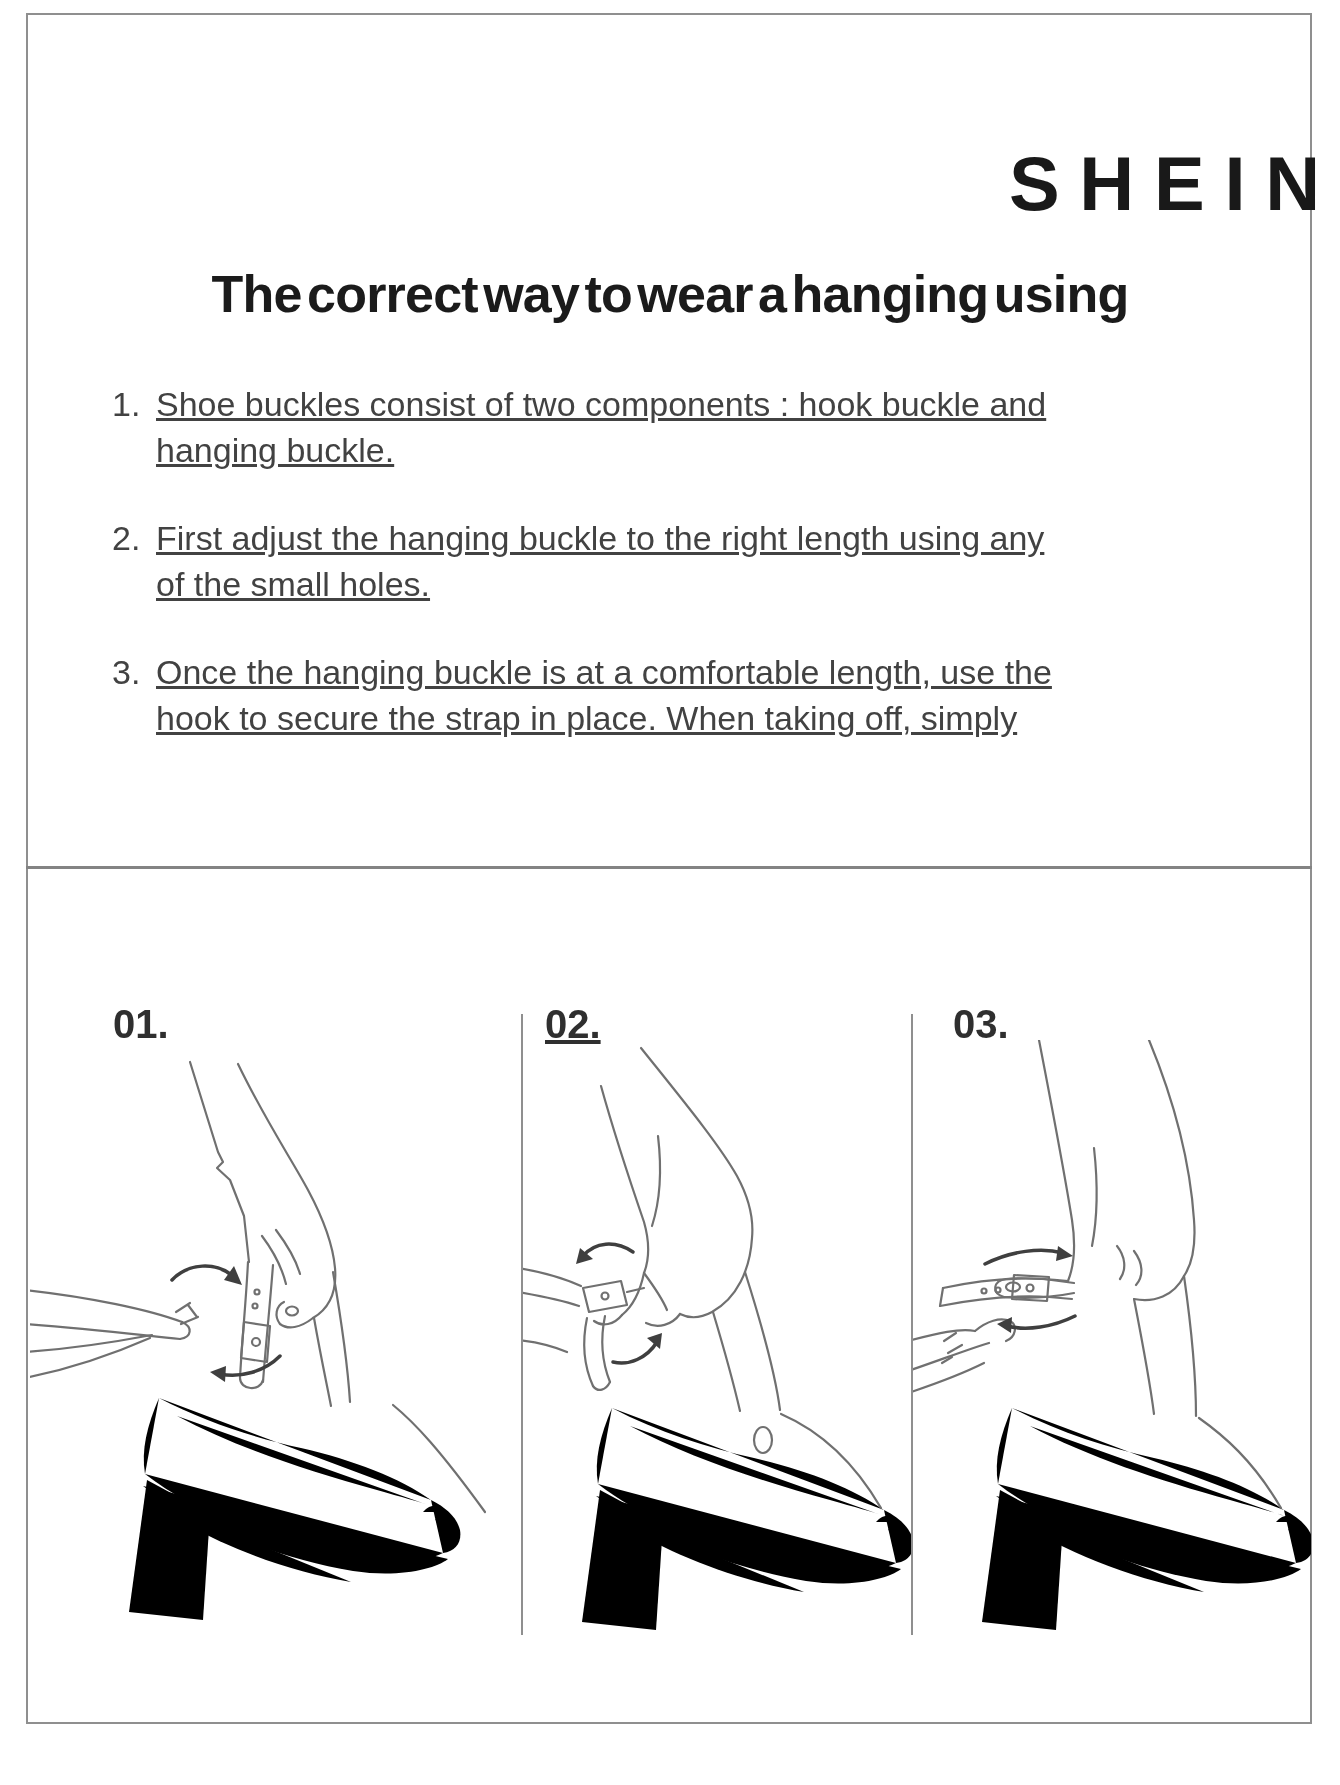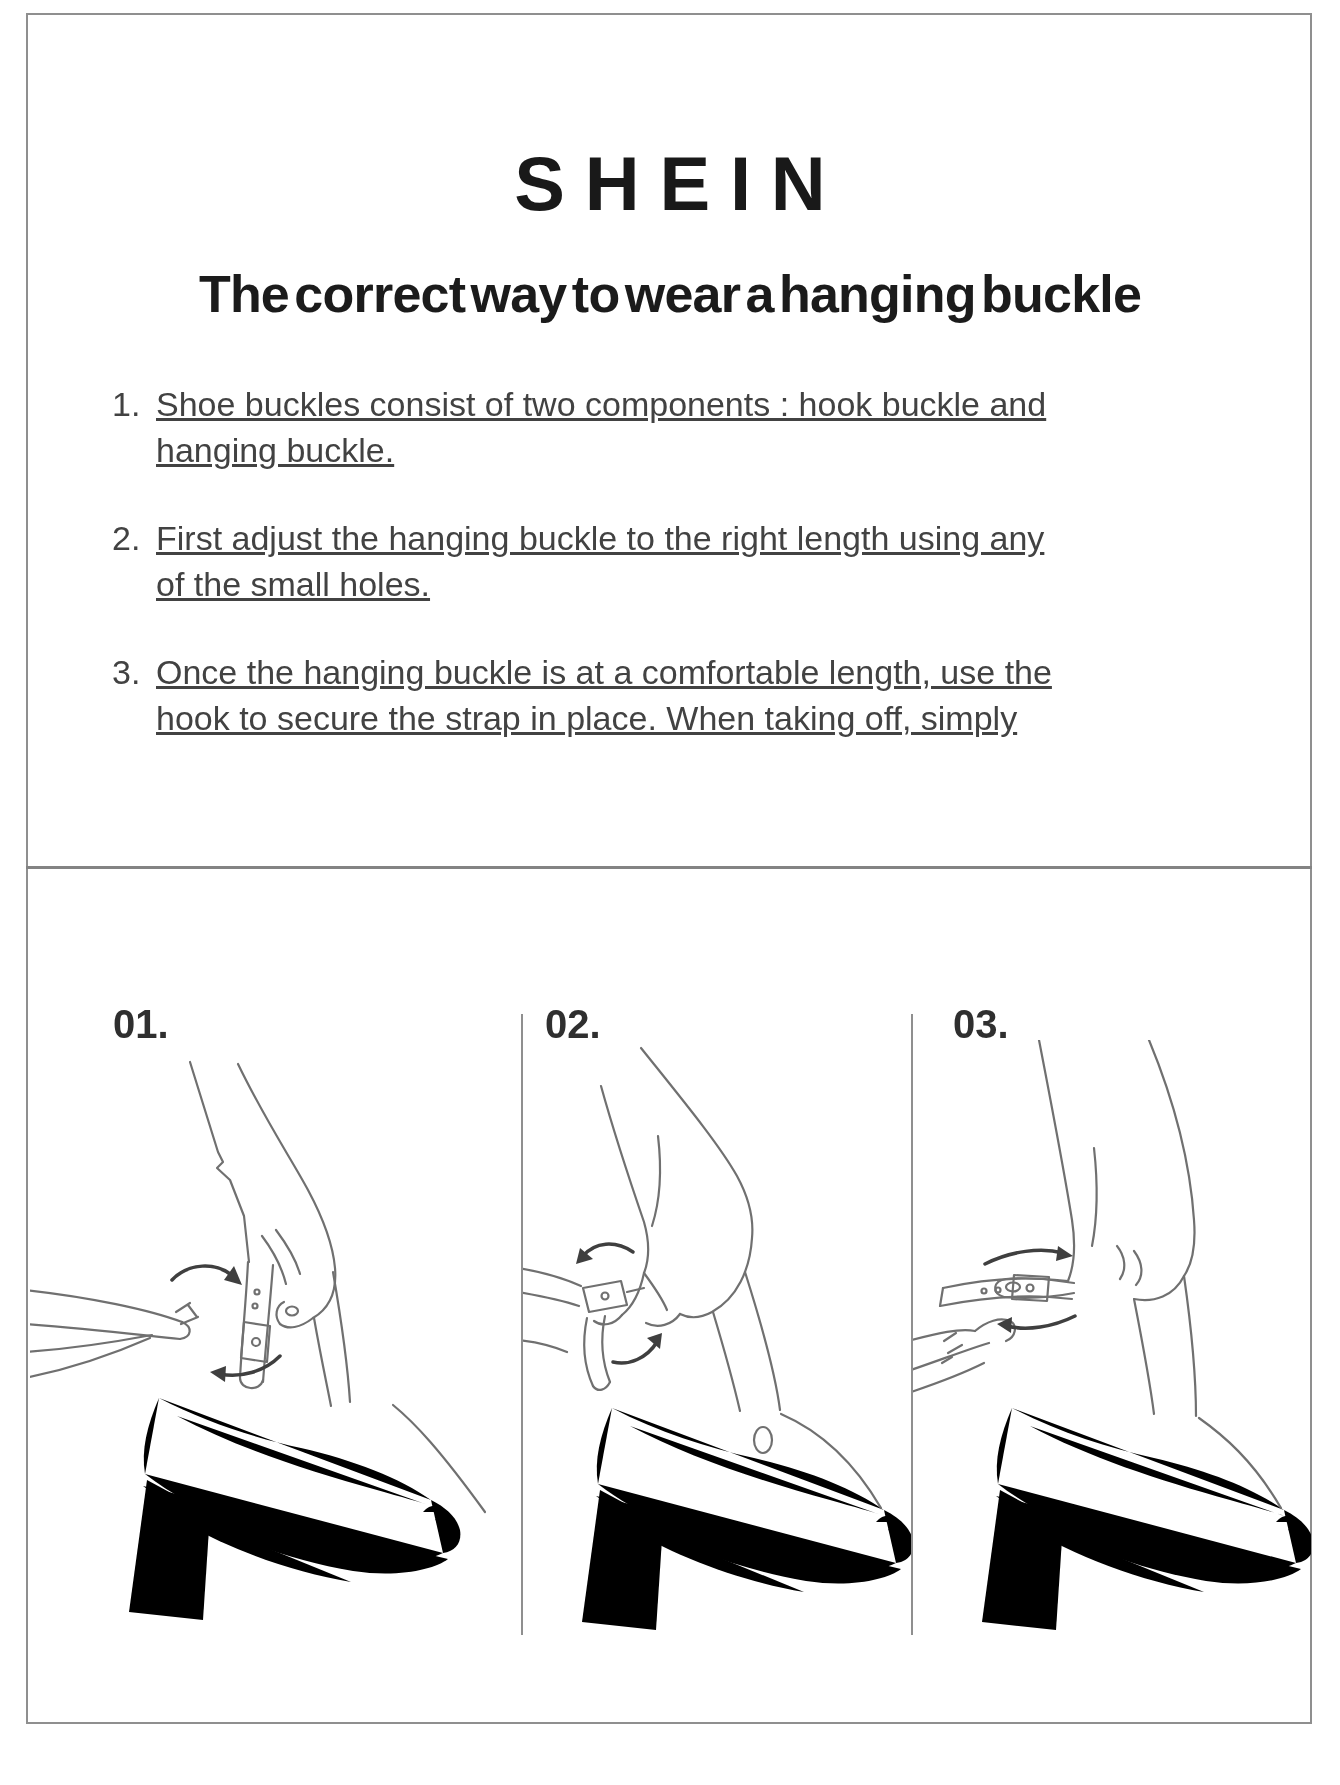--- a/index.html
+++ b/index.html
@@ -2,29 +2,29 @@
 <html><head>
 <meta charset="utf-8">
 <style>
   html,body{margin:0;padding:0;background:#ffffff;}
   body{width:1340px;height:1785px;position:relative;font-family:"Liberation Sans",sans-serif;overflow:hidden;}
   .sheet-border{position:absolute;left:26px;top:13px;width:1282px;height:1707px;border:2px solid #8f8f8f;background:#ffffff;}
   .h-divider{position:absolute;left:26px;top:866px;width:1286px;height:3px;background:#838383;}
   .v-divider{position:absolute;top:1014px;height:621px;width:2px;background:#8f8f8f;}
   .v-divider.d1{left:521px;}
   .v-divider.d2{left:911px;}
-  .brand{position:absolute;left:0;top:146px;width:1340px;text-align:center;font-size:76px;font-weight:700;color:#191919;letter-spacing:.26em;text-indent:.26em;line-height:1;}
+  .brand{position:absolute;left:0;top:146px;width:1340px;text-align:right;font-size:76px;font-weight:700;color:#191919;letter-spacing:.26em;text-indent:.26em;line-height:1;}
   .headline{position:absolute;left:0;top:268px;width:1340px;text-align:center;font-size:52px;font-weight:700;color:#1b1b1b;letter-spacing:-0.015em;word-spacing:-0.16em;line-height:1;}
   .instructions{position:absolute;left:112px;top:381px;width:1110px;color:#424242;font-size:34px;line-height:46px;}
   .instr-item{display:grid;grid-template-columns:44px 1fr;margin-bottom:42px;}
   .instr-num{text-align:left;}
   .instr-line{white-space:nowrap;text-decoration:underline;}
   .step-label{position:absolute;top:1004px;font-size:40px;font-weight:700;color:#2f2f2f;line-height:1;text-align:center;}
   .step-label.s1{left:113px;}
-  .step-label.s2{left:545px;}
+  .step-label.s2{left:545px;text-decoration:underline;}
   .step-label.s3{left:953px;}
   .art{position:absolute;top:1040px;}
   .art.p1{left:30px;width:490px;height:610px;}
   .art.p2{left:523px;width:388px;height:610px;}
   .art.p3{left:913px;width:398px;height:610px;}
   .ln path,.ln ellipse,.ln circle{fill:none;stroke:#707070;stroke-width:2.2;stroke-linecap:round;stroke-linejoin:round;}
   .arrow path.arc{fill:none;stroke:#3f3f3f;stroke-width:3.5;stroke-linecap:round;}
   .arrow path.head{fill:#3f3f3f;stroke:none;}
   .defs-hidden{position:absolute;width:0;height:0;overflow:hidden;}
 </style>
@@ -47,21 +47,21 @@
       <path d="M45,554 L118,562"></path>
       <path d="M47,546 L117,554"></path>
     </g>
   </defs>
 </svg>
 
 <div class="sheet-border"></div>
 <div class="h-divider"></div>
 
 <div class="brand">SHEIN</div>
-<div class="headline">The correct way to wear a hanging buckle</div>
+<div class="headline">The correct way to wear a hanging using</div>
 
 <div class="instructions">
   <div class="instr-item">
     <div class="instr-num">1.</div>
     <div>
       <div class="instr-line">Shoe buckles consist of two components : hook buckle and</div>
       <div class="instr-line">hanging buckle.</div>
     </div>
   </div>
   <div class="instr-item">

